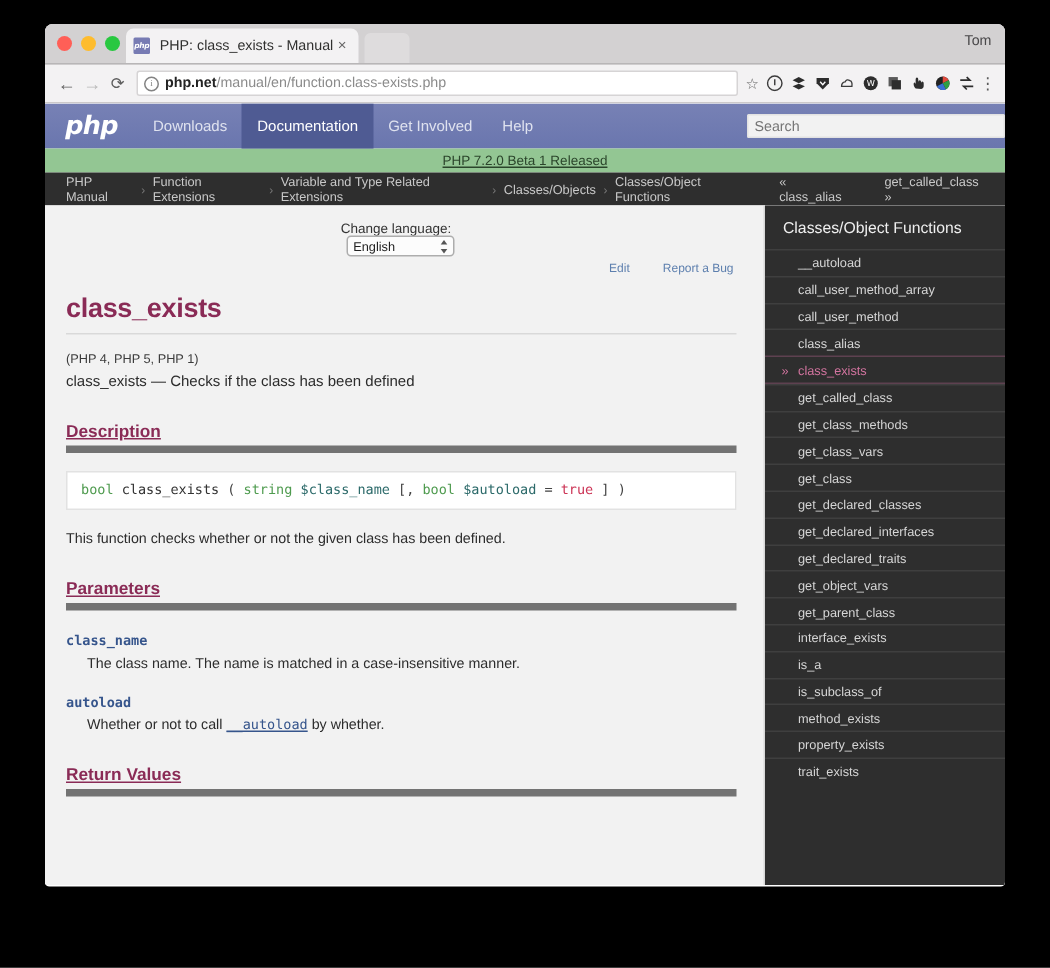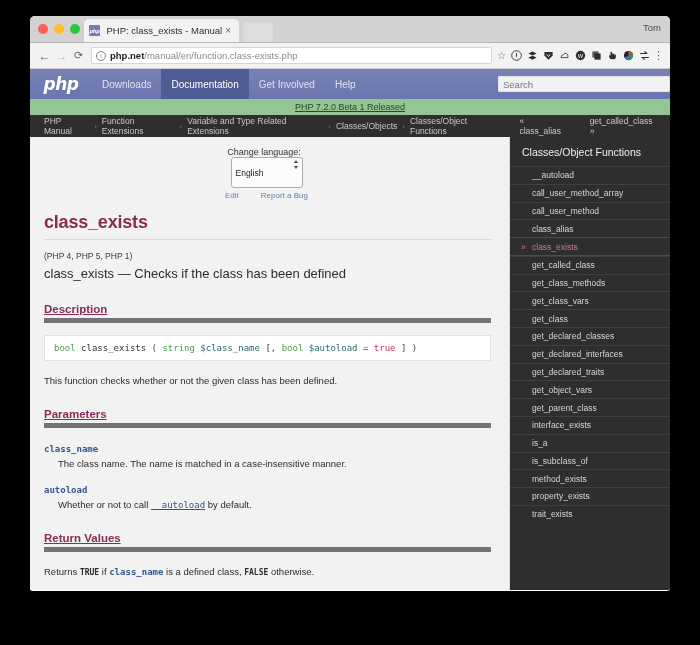--- a/index.html
+++ b/index.html
@@ -242,40 +242,40 @@
     display: flex;
     justify-content: flex-end;
     align-items: center;
     font-size: 9px;
     color: #333;
     padding-right: 2px;
     flex-direction: column;
   }
   .lang-row label { margin-right: 5px; }
   .lang-select {
-    width: 72px; height: 31px;
+    width: 72px; height: 14px;
     border: 1px solid #adadad;
     border-radius: 3px;
     background: #fcfcfc;
     font-size: 8.5px;
     color: #222;
     display: flex; align-items: center;
     padding: 0 4px;
     box-sizing: border-box;
     position: relative;
     font-family: "Liberation Sans", sans-serif;
   }
   .lang-select .arrows {
     position: absolute; right: 3px; top: 1px;
     font-size: 6px; line-height: 6px; color: #555;
     display: flex; flex-direction: column;
   }
   .editbar {
     display: flex;
-    justify-content: center;
+    justify-content: flex-end;
     gap: 22px;
     font-size: 8px;
     margin-top: 3px;
     padding-right: 2px;
   }
   .editbar a { color: #5d7fae; text-decoration: none; }
 
   h1.fn-title {
     font-size: 18px;
     color: #8a2b56;
@@ -284,21 +284,21 @@
     padding-bottom: 6px;
     border-bottom: 1px solid #d9d9d9;
     letter-spacing: -0.2px;
   }
   .verinfo {
     font-size: 8.5px;
     color: #3b3b3b;
     margin-top: 11px;
   }
   .purpose {
-    font-size: 13px;
+    font-size: 10px;
     color: #2c2c2c;
     margin-top: 5px;
   }
 
   h3.sect {
     font-size: 11.5px;
     color: #8a2b56;
     font-weight: bold;
     margin: 22px 0 0 0;
     padding-bottom: 3px;
@@ -561,25 +561,24 @@
         <div class="para">This function checks whether or not the given class has been defined.</div>
 
         <h3 class="sect">Parameters</h3>
 
         <div class="param-name">class_name</div>
         <div class="param-desc">
           <span>The class name. The name is matched in a case-insensitive manner.</span>
         </div>
 
         <div class="param-name">autoload</div>
-        <div class="param-desc"><span>Whether or not to call </span><a href="#">__autoload</a><span> by default.</span></div>
+        <div class="param-desc"><span>Whether or not to call </span><a href="#">__autoload</a><span> by whether.</span></div>
 
         <h3 class="sect">Return Values</h3>
 
-        <div class="rv"><span>Returns </span><span class="const">TRUE</span><span> if </span><span class="pname">class_name</span><span> is a defined class, </span><span class="const">FALSE</span><span> otherwise.</span></div>
 
       </div>
 
       <div class="sidebar">
         <div class="sb-title">Classes/Object Functions</div>
         <ul class="sb-list" id="sidebar-list">
             <li><span>__autoload</span></li>
             <li><span>call_user_method_array</span></li>
             <li><span>call_user_method</span></li>
             <li><span>class_alias</span></li>

